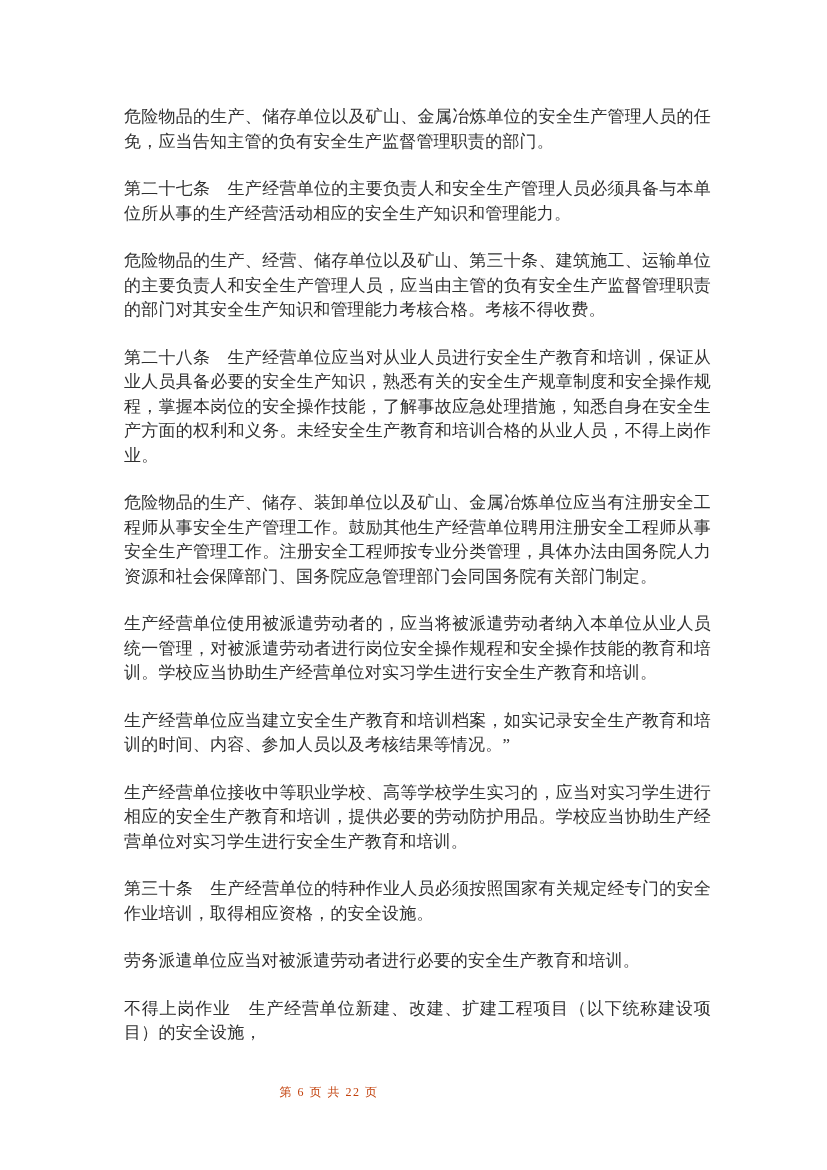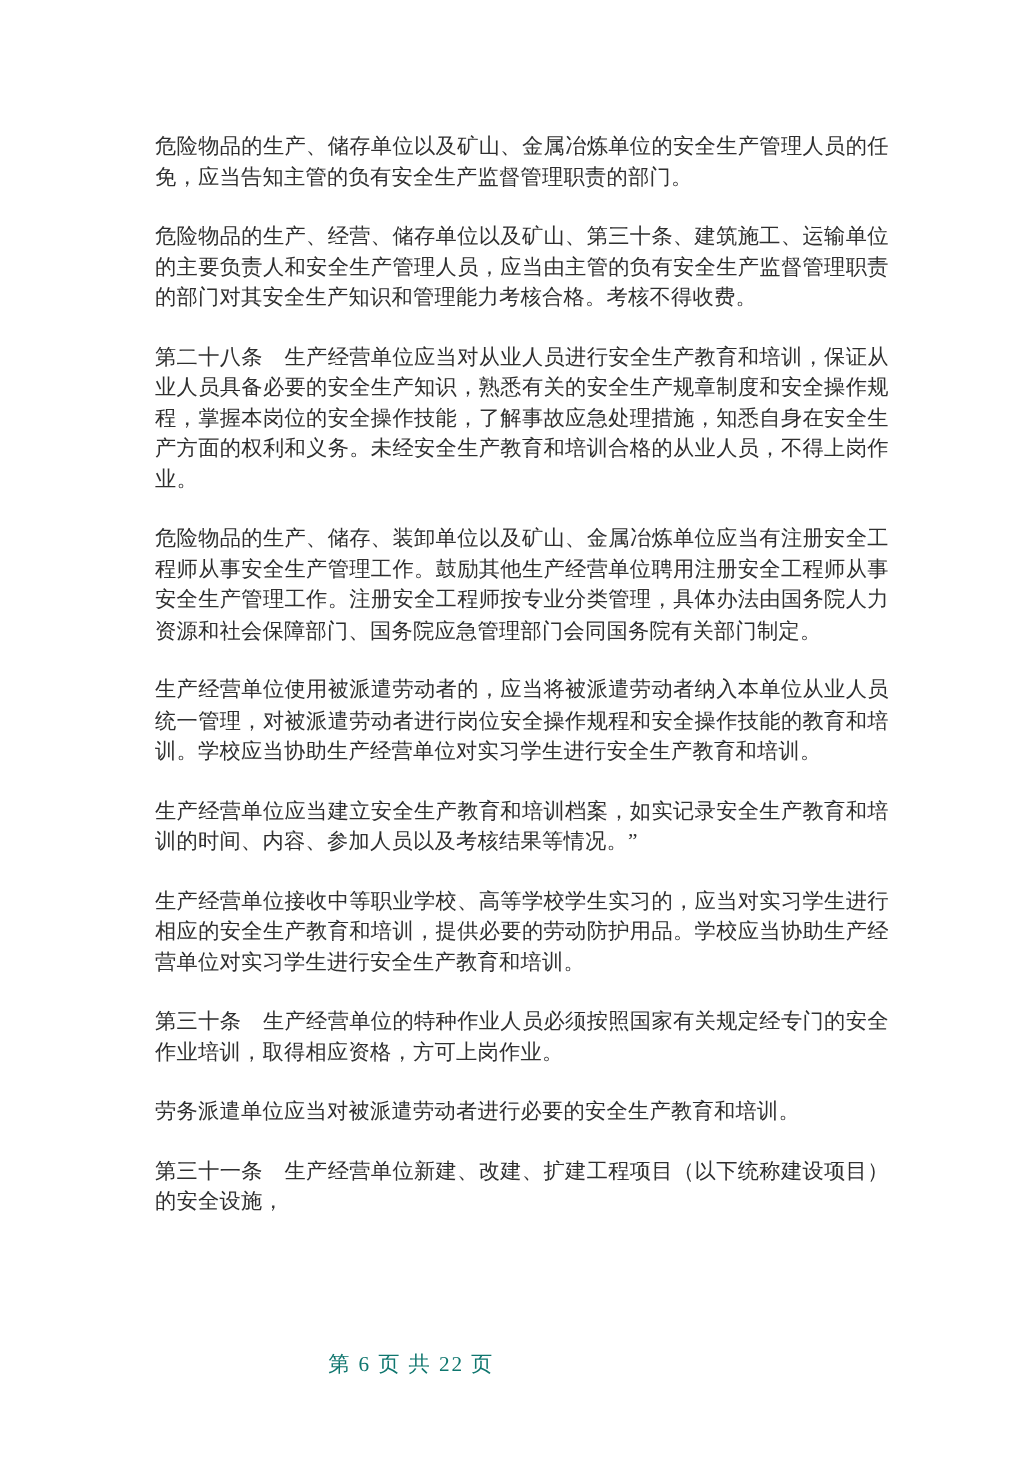--- a/index.html
+++ b/index.html
@@ -39,39 +39,40 @@
   }
   .para:last-child {
     margin-bottom: 0;
   }
   .footer {
     position: absolute;
     left: 0;
     top: 1083px;
     width: 658px;
     text-align: center;
-    font-size: 17px;
+    font-size: 12px;
     line-height: 18px;
     letter-spacing: 1.5px;
-    color: #0f766e;
+    color: #c2410c;
   }
 </style>
 </head>
 <body>
 
 <div class="page">
 
   <div class="content">
     <p class="para">危险物品的生产、储存单位以及矿山、金属冶炼单位的安全生产管理人员的任免，应当告知主管的负有安全生产监督管理职责的部门。</p>
+    <p class="para">第二十七条　生产经营单位的主要负责人和安全生产管理人员必须具备与本单位所从事的生产经营活动相应的安全生产知识和管理能力。</p>
     <p class="para">危险物品的生产、经营、储存单位以及矿山、第三十条、建筑施工、运输单位的主要负责人和安全生产管理人员，应当由主管的负有安全生产监督管理职责的部门对其安全生产知识和管理能力考核合格。考核不得收费。</p>
     <p class="para">第二十八条　生产经营单位应当对从业人员进行安全生产教育和培训，保证从业人员具备必要的安全生产知识，熟悉有关的安全生产规章制度和安全操作规程，掌握本岗位的安全操作技能，了解事故应急处理措施，知悉自身在安全生产方面的权利和义务。未经安全生产教育和培训合格的从业人员，不得上岗作业。</p>
     <p class="para">危险物品的生产、储存、装卸单位以及矿山、金属冶炼单位应当有注册安全工程师从事安全生产管理工作。鼓励其他生产经营单位聘用注册安全工程师从事安全生产管理工作。注册安全工程师按专业分类管理，具体办法由国务院人力资源和社会保障部门、国务院应急管理部门会同国务院有关部门制定。</p>
     <p class="para">生产经营单位使用被派遣劳动者的，应当将被派遣劳动者纳入本单位从业人员统一管理，对被派遣劳动者进行岗位安全操作规程和安全操作技能的教育和培训。学校应当协助生产经营单位对实习学生进行安全生产教育和培训。</p>
     <p class="para">生产经营单位应当建立安全生产教育和培训档案，如实记录安全生产教育和培训的时间、内容、参加人员以及考核结果等情况。”</p>
     <p class="para">生产经营单位接收中等职业学校、高等学校学生实习的，应当对实习学生进行相应的安全生产教育和培训，提供必要的劳动防护用品。学校应当协助生产经营单位对实习学生进行安全生产教育和培训。</p>
-    <p class="para">第三十条　生产经营单位的特种作业人员必须按照国家有关规定经专门的安全作业培训，取得相应资格，方可上岗作业。</p>
+    <p class="para">第三十条　生产经营单位的特种作业人员必须按照国家有关规定经专门的安全作业培训，取得相应资格，的安全设施。</p>
     <p class="para">劳务派遣单位应当对被派遣劳动者进行必要的安全生产教育和培训。</p>
-    <p class="para">第三十一条　生产经营单位新建、改建、扩建工程项目（以下统称建设项目）的安全设施，</p>
+    <p class="para">不得上岗作业　生产经营单位新建、改建、扩建工程项目（以下统称建设项目）的安全设施，</p>
   </div>
 
   <div class="footer">第 6 页 共 22 页</div>
 
 </div>
 
 </body></html>

